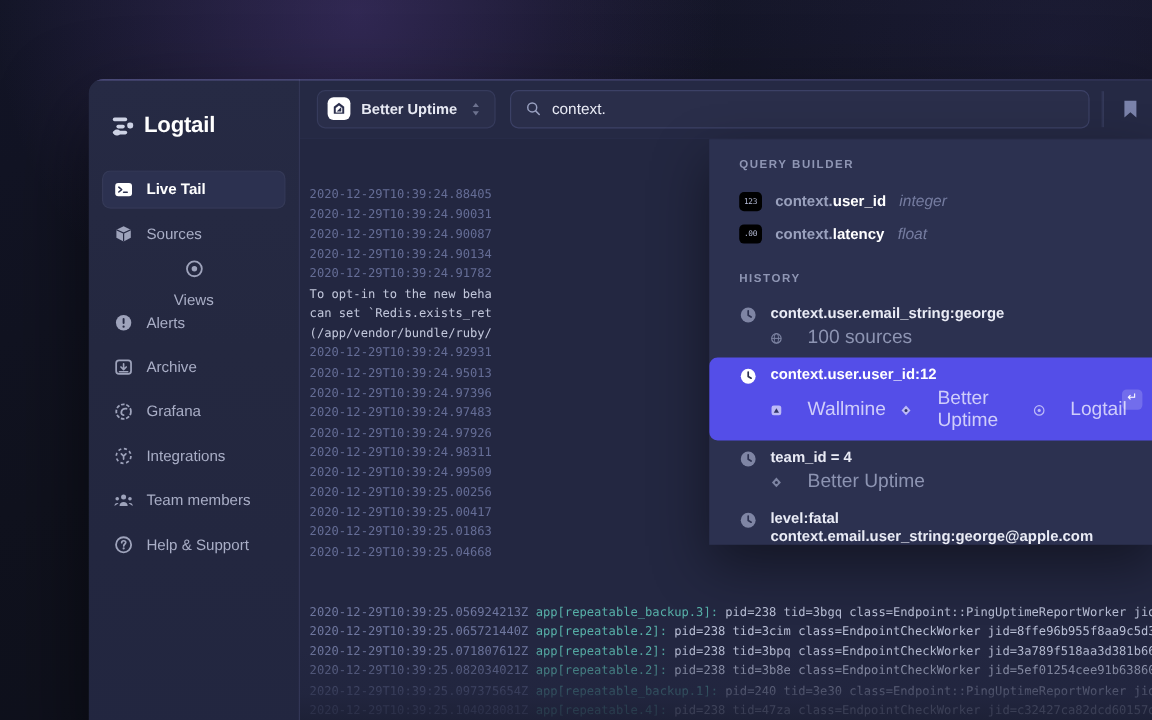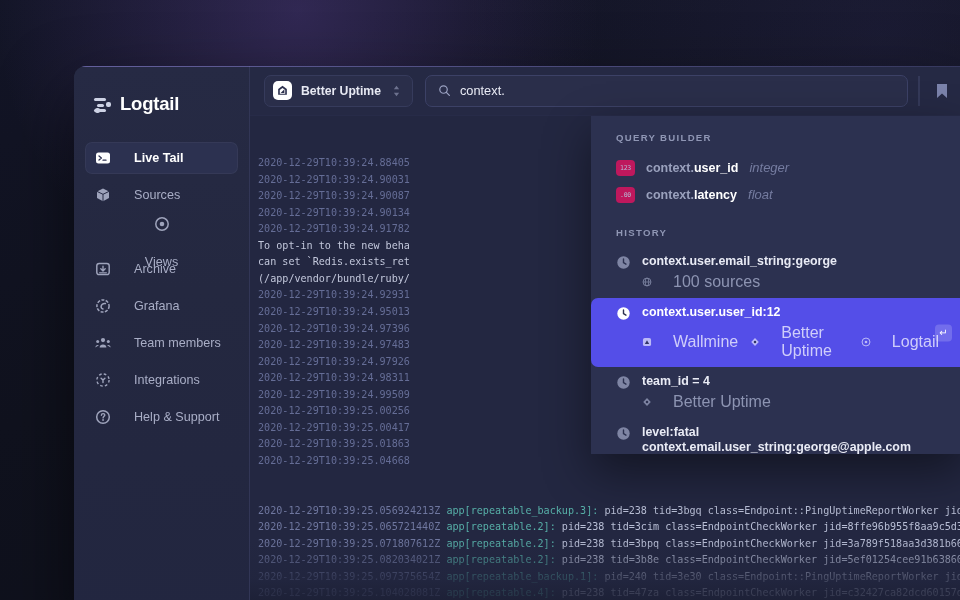--- a/index.html
+++ b/index.html
@@ -46,21 +46,21 @@
   .brand-mark i { position: absolute; background: #cdd2e4; border-radius: 2px; display:block; }
   .bm1 { left: 0; top: 2px; width: 12px; height: 3px; }
   .bm2 { right: 0; top: 6px; width: 5px; height: 5px; border-radius: 50%; background:#aeb4cc; }
   .bm3 { left: 3px; top: 8px; width: 7px; height: 3px; }
   .bm4 { left: 0; top: 13px; width: 12px; height: 3px; }
   .bm5 { left: 1px; top: 12px; width: 5px; height: 5px; border-radius:50%; background:#cdd2e4;}
   .brand-name { color: #fff; font-size: 18.5px; font-weight: 700; letter-spacing: -0.2px; }
 
   #nav { margin-top: 20px; padding: 0 11px; }
   .nav-item {
-    display: flex; align-items: center; gap: 23px;
+    display: flex; align-items: center; gap: 11px;
     height: 32px; padding: 0 10px; margin-bottom: 0px;
     border-radius: 7px; color: #a9aec6; font-size: 12.6px;
     position: relative;
   }
   .nav-item + .nav-item { margin-top: 0px; }
   .nav-item .nv-ico { width: 16px; height: 16px; flex: none; display: block; opacity: .92; }
   .nav-item.active { background: #2c3150; color: #fff; font-weight: 700;
     box-shadow: inset 0 0 0 1px rgba(255,255,255,0.045); }
   .nav-item.active .nv-ico { opacity: 1; }
   .nav-label { white-space: nowrap; }
@@ -130,21 +130,21 @@
     overflow: hidden;
   }
   .section-head {
     color: #8f96b4; font-size: 9.6px; font-weight: 700; letter-spacing: 1.3px;
     padding: 0 0 0 25px; margin-bottom: 11px;
   }
   .qb-row {
     display: flex; align-items: center; gap: 11px; height: 27px; padding: 0 25px;
   }
   .type-badge {
-    width: 19px; height: 16px; border-radius: 4px; background: #be185d;
+    width: 19px; height: 16px; border-radius: 4px; background: #000000;
     color: #b5bbd6; font-family: "DejaVu Sans Mono", monospace; font-size: 6.5px;
     display: flex; align-items: center; justify-content: center; flex: none;
     letter-spacing: -0.2px;
   }
   .qb-name { font-size: 12.5px; font-weight: 700; color: #fff; }
   .qb-name .dim { color: #9aa1bd; }
   .qb-type { font-size: 13px; color: #757ca0; font-style: italic; }
 
   #history-head { margin-top: 19px; margin-bottom: 9px; }
   .hist-row {
@@ -212,57 +212,67 @@
               <svg class="nv-ico" viewBox="0 0 16 16">
                 <circle cx="8" cy="8" r="6.2" fill="none" stroke="#a9aec6" stroke-width="1.5"></circle>
                 <circle cx="8" cy="8" r="2.3" fill="#a9aec6"></circle>
               </svg>
             </span>
             <span class="nav-label">Views</span>
           </div>
           <div class="nav-item" style="margin-top: 5px;">
             <span style="display: flex;">
               <svg class="nv-ico" viewBox="0 0 16 16">
+                <circle cx="8" cy="8" r="6.4" fill="#a9aec6"></circle>
+                <rect x="7.2" y="4" width="1.6" height="5" rx="0.8" fill="#262a44"></rect>
+                <circle cx="8" cy="11.2" r="0.95" fill="#262a44"></circle>
+              </svg>
+            </span>
+            <span class="nav-label">Alerts</span>
+          </div>
+          <div class="nav-item" style="margin-top: 5px;">
+            <span style="display: flex;">
+              <svg class="nv-ico" viewBox="0 0 16 16">
                 <rect x="1.8" y="2.4" width="12.4" height="11.2" rx="2.4" fill="none" stroke="#a9aec6" stroke-width="1.45"></rect>
                 <path d="M8 5.2 V9.6 M5.8 7.8 L8 10 L10.2 7.8" fill="none" stroke="#a9aec6" stroke-width="1.35" stroke-linecap="round" stroke-linejoin="round"></path>
                 <line x1="4.6" y1="11.8" x2="11.4" y2="11.8" stroke="#a9aec6" stroke-width="1.35" stroke-linecap="round"></line>
               </svg>
             </span>
             <span class="nav-label">Archive</span>
           </div>
           <div class="nav-item" style="margin-top: 5px;">
             <span style="display: flex;">
               <svg class="nv-ico" viewBox="0 0 16 16">
                 <circle cx="8" cy="8" r="6.1" fill="none" stroke="#a9aec6" stroke-width="1.5" stroke-dasharray="3 1.4"></circle>
                 <path d="M10.4 5.6 C8.2 5.1 6.3 6.4 6.1 8.4 C6 9.8 6.8 10.8 8 10.9" fill="none" stroke="#a9aec6" stroke-width="1.5" stroke-linecap="round"></path>
               </svg>
             </span>
             <span class="nav-label">Grafana</span>
+          </div>
+          <div class="nav-item" style="margin-top: 5px;">
+            <span style="display: flex;">
+              <svg class="nv-ico" viewBox="0 0 16 16">
+                <circle cx="8" cy="8" r="6.1" fill="none" stroke="#a9aec6" stroke-width="1.4" stroke-dasharray="2.6 2.2"></circle>
+                <path d="M6.1 6.2 L8 8.1 L9.9 6.2 M8 8.1 V10.6" fill="none" stroke="#a9aec6" stroke-width="1.4" stroke-linecap="round" stroke-linejoin="round"></path>
+              </svg>
+            </span>
+            <span class="nav-label">Integrations</span>
           </div>
           <div class="nav-item" style="margin-top: 5px;">
             <span style="display: flex;">
               <svg class="nv-ico" viewBox="0 0 16 16">
                 <circle cx="8" cy="5.1" r="2.1" fill="#a9aec6"></circle>
                 <path d="M4.6 12.6 C4.6 10.6 6.1 9.4 8 9.4 C9.9 9.4 11.4 10.6 11.4 12.6 Z" fill="#a9aec6"></path>
                 <circle cx="2.7" cy="6.6" r="1.5" fill="#a9aec6"></circle>
                 <path d="M0.4 12.6 C0.4 11 1.3 10.1 2.7 10.1 C3.1 10.1 3.5 10.2 3.8 10.3" fill="#a9aec6"></path>
                 <circle cx="13.3" cy="6.6" r="1.5" fill="#a9aec6"></circle>
                 <path d="M15.6 12.6 C15.6 11 14.7 10.1 13.3 10.1 C12.9 10.1 12.5 10.2 12.2 10.3" fill="#a9aec6"></path>
               </svg>
             </span>
             <span class="nav-label">Team members</span>
-          </div>
-          <div class="nav-item" style="margin-top: 5px;">
-            <span style="display: flex;">
-              <svg class="nv-ico" viewBox="0 0 16 16">
-                <circle cx="8" cy="8" r="6.1" fill="none" stroke="#a9aec6" stroke-width="1.4" stroke-dasharray="2.6 2.2"></circle>
-                <path d="M6.1 6.2 L8 8.1 L9.9 6.2 M8 8.1 V10.6" fill="none" stroke="#a9aec6" stroke-width="1.4" stroke-linecap="round" stroke-linejoin="round"></path>
-              </svg>
-            </span>
-            <span class="nav-label">Integrations</span>
           </div>
           <div class="nav-item" style="margin-top: 5px;">
             <span style="display: flex;">
               <svg class="nv-ico" viewBox="0 0 16 16">
                 <circle cx="8" cy="8" r="6.3" fill="none" stroke="#a9aec6" stroke-width="1.5"></circle>
                 <path d="M6.4 6.3 C6.4 5.2 7.2 4.6 8.1 4.6 C9.1 4.6 9.8 5.2 9.8 6.1 C9.8 7.3 8.1 7.4 8.1 8.9" fill="none" stroke="#a9aec6" stroke-width="1.4" stroke-linecap="round"></path>
                 <circle cx="8.05" cy="11" r="0.9" fill="#a9aec6"></circle>
               </svg>
             </span>
             <span class="nav-label">Help &amp; Support</span>

